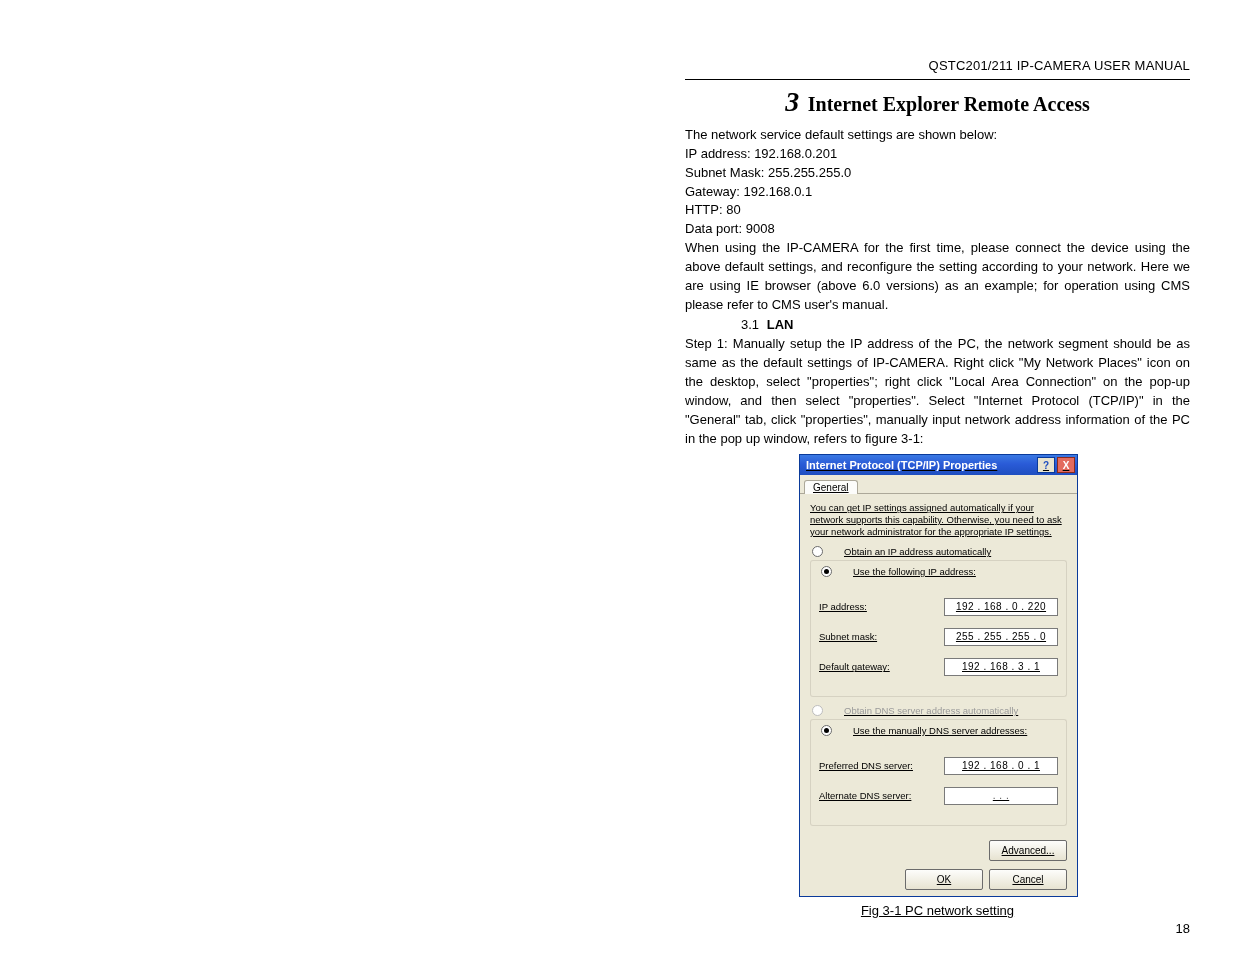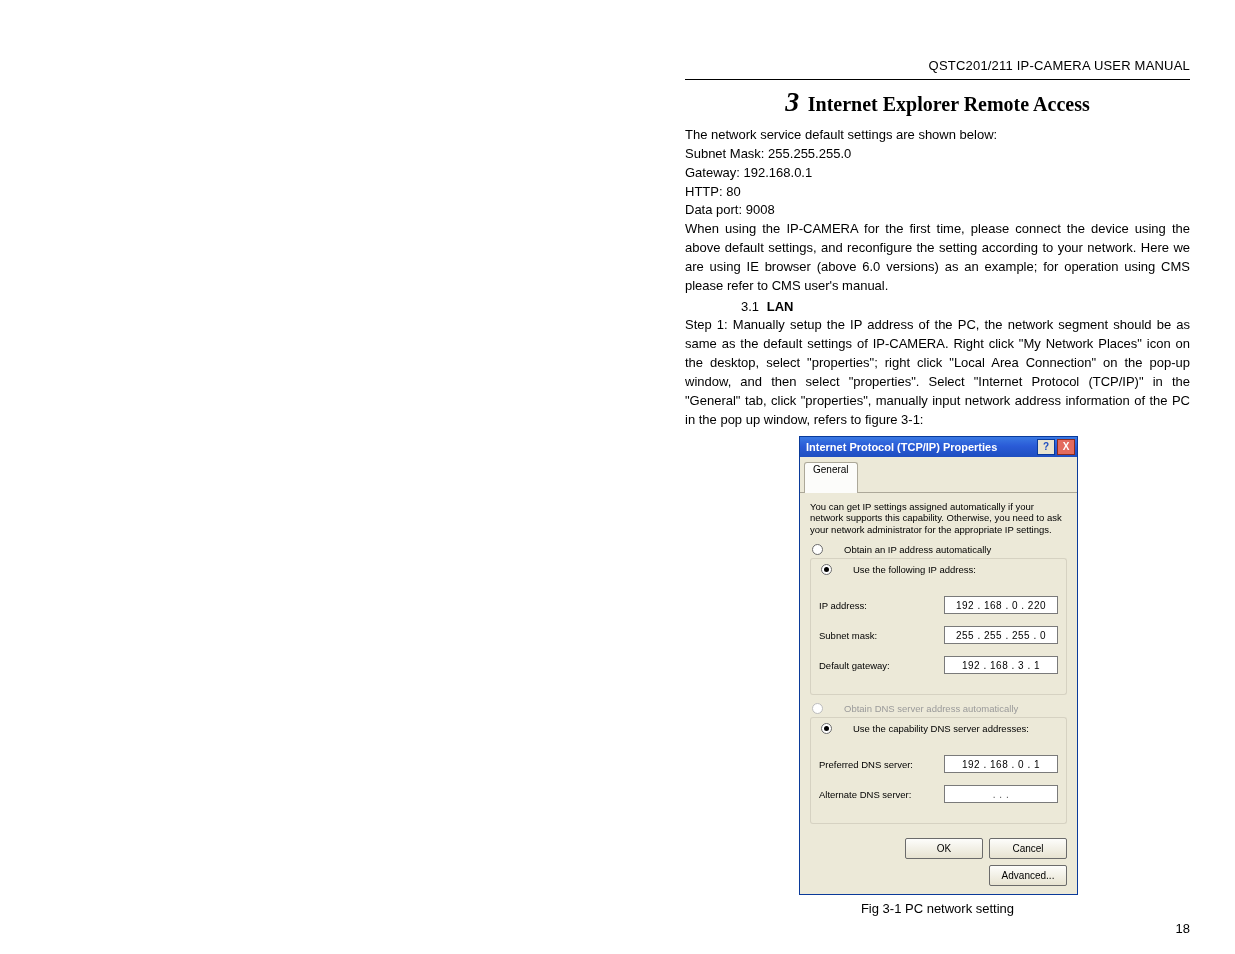--- a/index.html
+++ b/index.html
@@ -65,20 +65,21 @@
   }
   .section-title {
     font-weight: bold;
   }
   .step {
     font-weight: normal;
   }
   .figure {
     margin: 6px auto 0 auto;
     width: 277px;
+    text-decoration: underline;
   }
   
   .dlg {
     width: 277px;
     border: 1px solid #0a3a9a;
     background: #ece9d8;
     font-family: Tahoma, Arial, sans-serif;
     font-size: 10px;
     color: #000;
     box-shadow: 0 0 0 0 #000;
@@ -120,21 +121,21 @@
   .tabstrip {
     display: flex;
     padding: 4px 4px 0 4px;
     background: #ece9d8;
     border-bottom: 1px solid #aca899;
   }
   .tab {
     border: 1px solid #aca899;
     border-bottom: none;
     background: #fcfcfa;
-    padding: 1px 8px 18px 8px;
+    padding: 1px 8px 1px 8px;
     font-size: 10px;
     border-radius: 3px 3px 0 0;
     position: relative;
     top: 1px;
   }
   .panel {
     padding: 8px 10px 6px 10px;
   }
   .info {
     font-size: 9.5px;
@@ -243,20 +244,21 @@
   <div class="header-title">QSTC201/211 IP-CAMERA USER MANUAL</div>
   <hr class="hr">
 
   <div class="chapter-line">
     <span class="chapter-number">3</span>
     <span class="chapter-title">Internet Explorer Remote Access</span>
   </div>
 
   <div class="body">
     <p>The network service default settings are shown below:</p>
+    <p>IP address: 192.168.0.201</p>
     <p>Subnet Mask: 255.255.255.0</p>
     <p>Gateway: 192.168.0.1</p>
     <p>HTTP: 80</p>
     <p>Data port: 9008</p>
     <p class="justify">When using the IP-CAMERA for the first time, please connect the device using the above default settings, and reconfigure the setting according to your network. Here we are using IE browser (above 6.0 versions) as an example; for operation using CMS please refer to CMS user's manual.</p>
 
     <div class="section-line">
       <span class="section-number">3.1</span>
       <span class="section-title">LAN</span>
     </div>
@@ -310,41 +312,41 @@
         </div>
 
         <div class="radio-row disabled">
           <span class="radio disabled"></span>
           <span>Obtain DNS server address automatically</span>
         </div>
 
         <div class="group-head">
           <div class="radio-row">
             <span class="radio selected"></span>
-            <span>Use the capability DNS server addresses:</span>
+            <span>Use the manually DNS server addresses:</span>
           </div>
         </div>
         <div class="group">
           <div class="field-row">
             <span class="lbl">Preferred DNS server:</span>
             <span class="ipbox">192 . 168 .  0  .  1</span>
           </div>
           <div class="field-row">
             <span class="lbl">Alternate DNS server:</span>
             <span class="ipbox empty">.     .     .</span>
           </div>
         </div>
       </div>
 
+      <div class="dlg-btnrow inner">
+        <div class="dlg-btn">Advanced...</div>
+      </div>
       <div class="dlg-btnrow">
         <div class="dlg-btn">OK</div>
         <div class="dlg-btn">Cancel</div>
       </div>
-      <div class="dlg-btnrow inner">
-        <div class="dlg-btn">Advanced...</div>
-      </div>
     </div>
 
     <div class="caption">Fig 3-1 PC network setting</div>
   </div>
 </div>
 
 <div class="page-number">18</div>
 
 </body></html>

